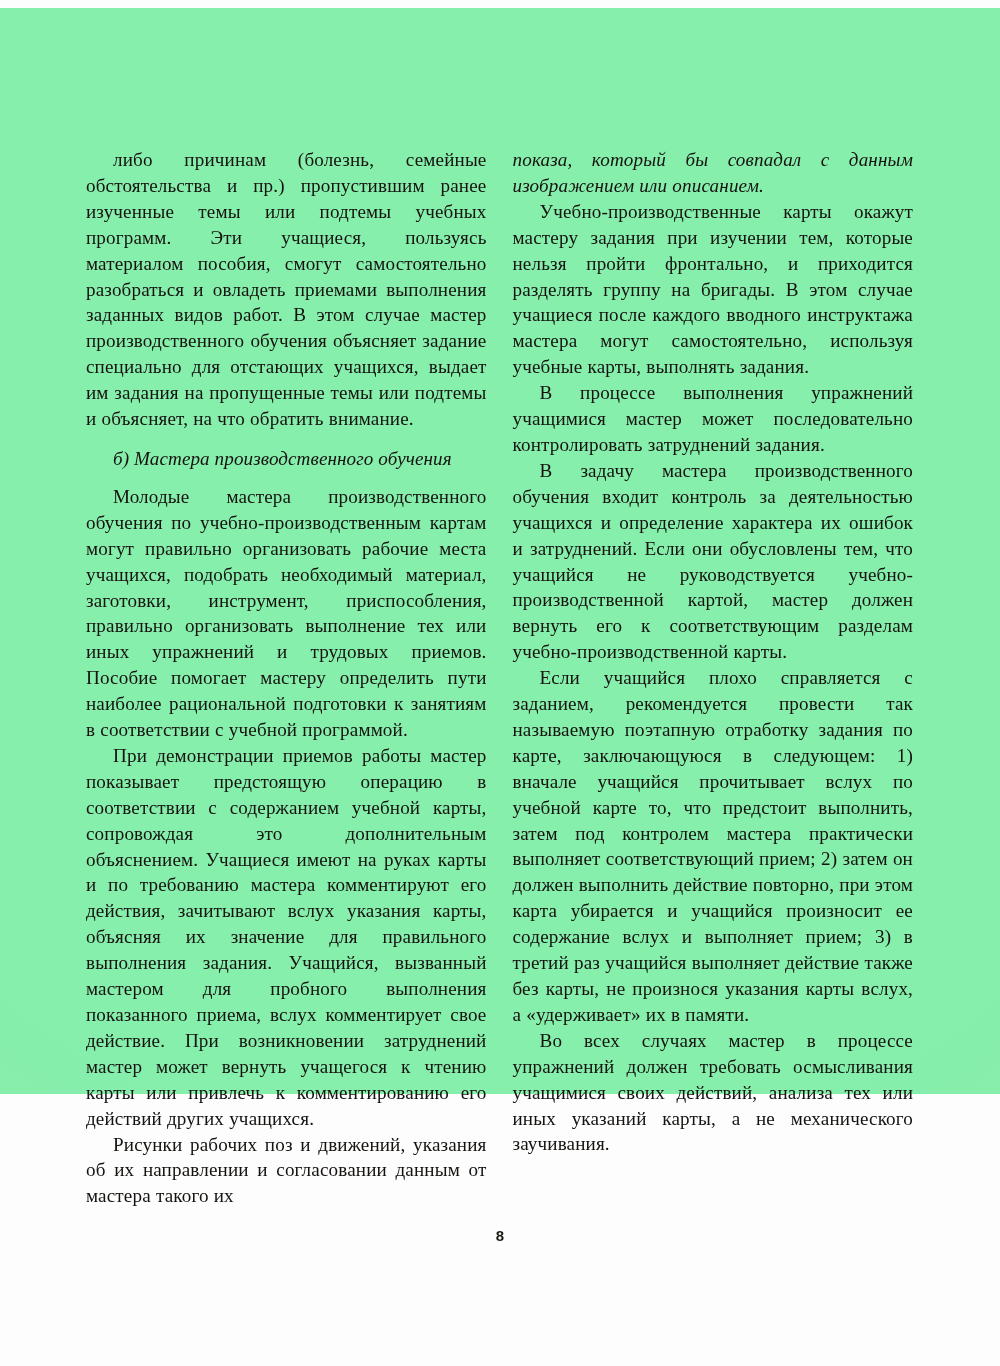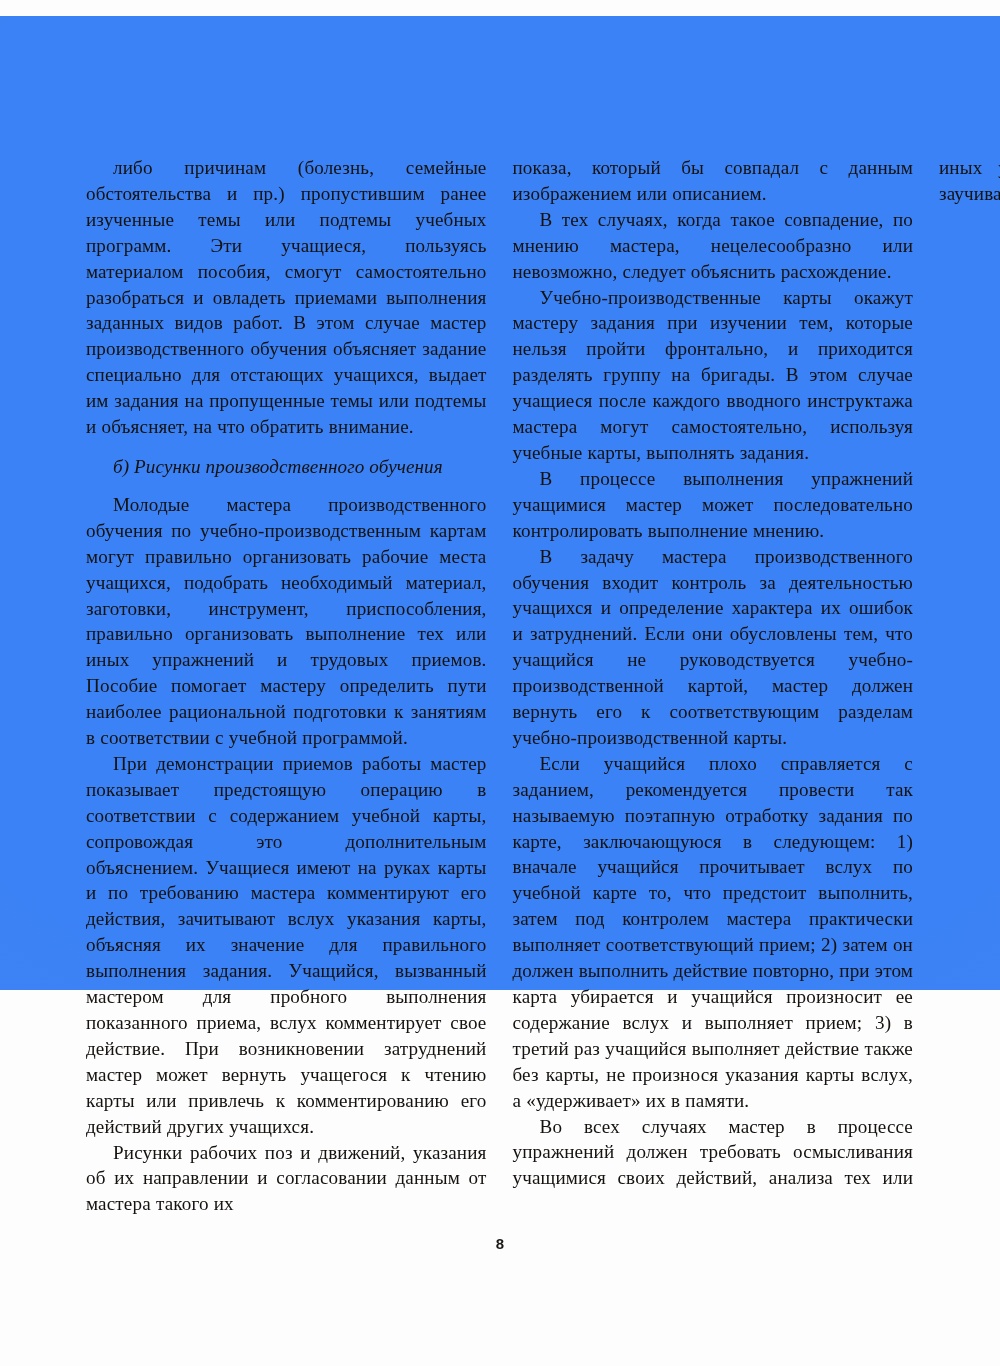--- a/index.html
+++ b/index.html
@@ -14,24 +14,24 @@
     font-family: "Liberation Serif", "DejaVu Serif", serif;
     color: #15120f;
     overflow: hidden;
     position: relative;
     -webkit-font-smoothing: antialiased;
   }
 
   .page {
     position: absolute;
     left: 0;
-    top: 16px;
+    top: 8px;
     width: 1000px;
-    height: 974px;
-    background: #3b82f6;
+    height: 1086px;
+    background: #86efac;
   }
 
   
   .paper-tone {
     position: absolute;
     inset: 0;
     background:
       radial-gradient(ellipse 120% 100% at 50% 45%, rgba(255,255,255,0) 58%, rgba(170,164,152,0.065) 100%);
     pointer-events: none;
   }
@@ -54,20 +54,21 @@
     font-size: 19.1px;
     line-height: 25.9px;
     letter-spacing: 0.15px;
     word-spacing: 0.2px;
     text-indent: 27px;
     hyphens: none;
   }
 
   p.no-indent {
     text-indent: 0;
+    font-style: italic;
   }
 
   h2.subhead {
     margin: 0;
     font-size: 19.1px;
     line-height: 25.9px;
     font-style: italic;
     font-weight: normal;
     text-align: left;
     text-indent: 27px;
@@ -93,35 +94,34 @@
 <body>
 
 <div class="page">
 
   <div class="paper-tone"></div>
 
   <div class="text-block">
 
     <p class="para">либо причинам (болезнь, семейные обстоятельства и пр.) пропустившим ранее изученные темы или подтемы учебных программ. Эти учащиеся, пользуясь материалом пособия, смогут самостоятельно разобраться и овладеть приемами выполнения заданных видов работ. В этом случае мастер производственного обучения объясняет задание специально для отстающих учащихся, выдает им задания на пропущенные темы или подтемы и объясняет, на что обратить внимание.</p>
 
-    <h2 class="subhead">б) Рисунки производственного обучения</h2>
+    <h2 class="subhead">б) Мастера производственного обучения</h2>
 
     <p class="para">Молодые мастера производственного обучения по учебно-производственным картам могут правильно организовать рабочие места учащихся, подобрать необходимый материал, заготовки, инструмент, приспособления, правильно организовать выполнение тех или иных упражнений и трудовых приемов. Пособие помогает мастеру определить пути наиболее рациональной подготовки к занятиям в соответствии с учебной программой.</p>
 
     <p class="para">При демонстрации приемов работы мастер показывает предстоящую операцию в соответствии с содержанием учебной карты, сопровождая это дополнительным объяснением. Учащиеся имеют на руках карты и по требованию мастера комментируют его действия, зачитывают вслух указания карты, объясняя их значение для правильного выполнения задания. Учащийся, вызванный мастером для пробного выполнения показанного приема, вслух комментирует свое действие. При возникновении затруднений мастер может вернуть учащегося к чтению карты или привлечь к комментированию его действий других учащихся.</p>
 
     <p class="para">Рисунки рабочих поз и движений, указания об их направлении и согласовании данным от мастера такого их</p>
 
     <p class="para no-indent">показа, который бы совпадал с данным изображением или описанием.</p>
 
-    <p class="para">В тех случаях, когда такое совпадение, по мнению мастера, нецелесообразно или невозможно, следует объяснить расхождение.</p>
 
     <p class="para">Учебно-производственные карты окажут мастеру задания при изучении тем, которые нельзя пройти фронтально, и приходится разделять группу на бригады. В этом случае учащиеся после каждого вводного инструктажа мастера могут самостоятельно, используя учебные карты, выполнять задания.</p>
 
-    <p class="para">В процессе выполнения упражнений учащимися мастер может последовательно контролировать выполнение мнению.</p>
+    <p class="para">В процессе выполнения упражнений учащимися мастер может последовательно контролировать затруднений задания.</p>
 
     <p class="para">В задачу мастера производственного обучения входит контроль за деятельностью учащихся и определение характера их ошибок и затруднений. Если они обусловлены тем, что учащийся не руководствуется учебно-производственной картой, мастер должен вернуть его к соответствующим разделам учебно-производственной карты.</p>
 
     <p class="para">Если учащийся плохо справляется с заданием, рекомендуется провести так называемую поэтапную отработку задания по карте, заключающуюся в следующем: 1) вначале учащийся прочитывает вслух по учебной карте то, что предстоит выполнить, затем под контролем мастера практически выполняет соответствующий прием; 2) затем он должен выполнить действие повторно, при этом карта убирается и учащийся произносит ее содержание вслух и выполняет прием; 3) в третий раз учащийся выполняет действие также без карты, не произнося указания карты вслух, а «удерживает» их в памяти.</p>
 
     <p class="para">Во всех случаях мастер в процессе упражнений должен требовать осмысливания учащимися своих действий, анализа тех или иных указаний карты, а не механического заучивания.</p>
 
   </div>
 
   <div class="page-number">8</div>

